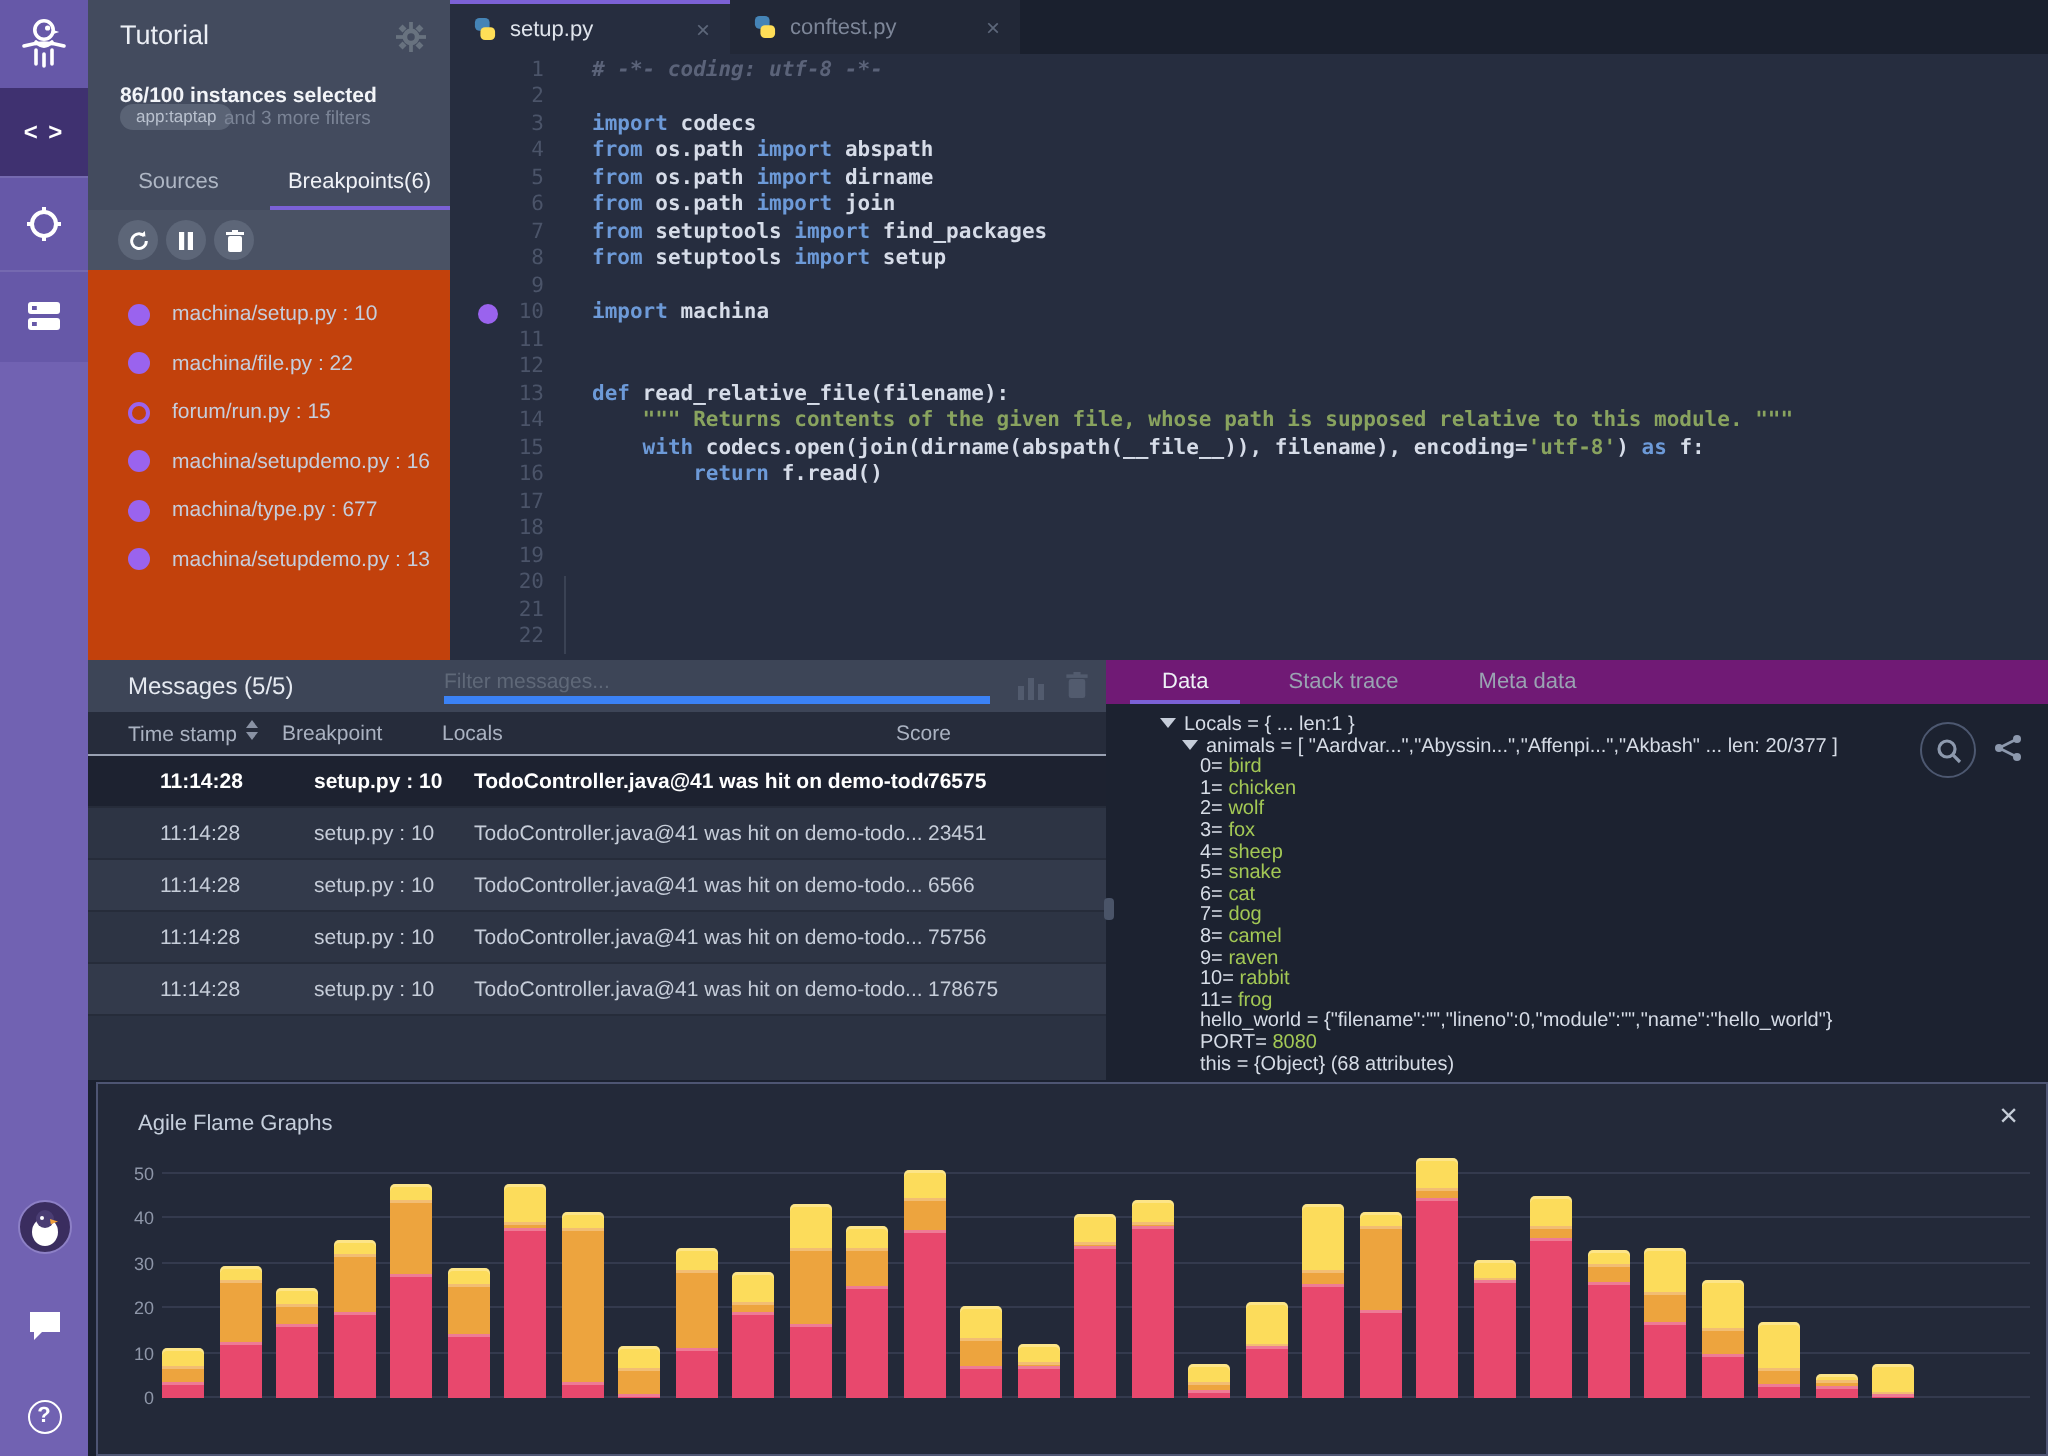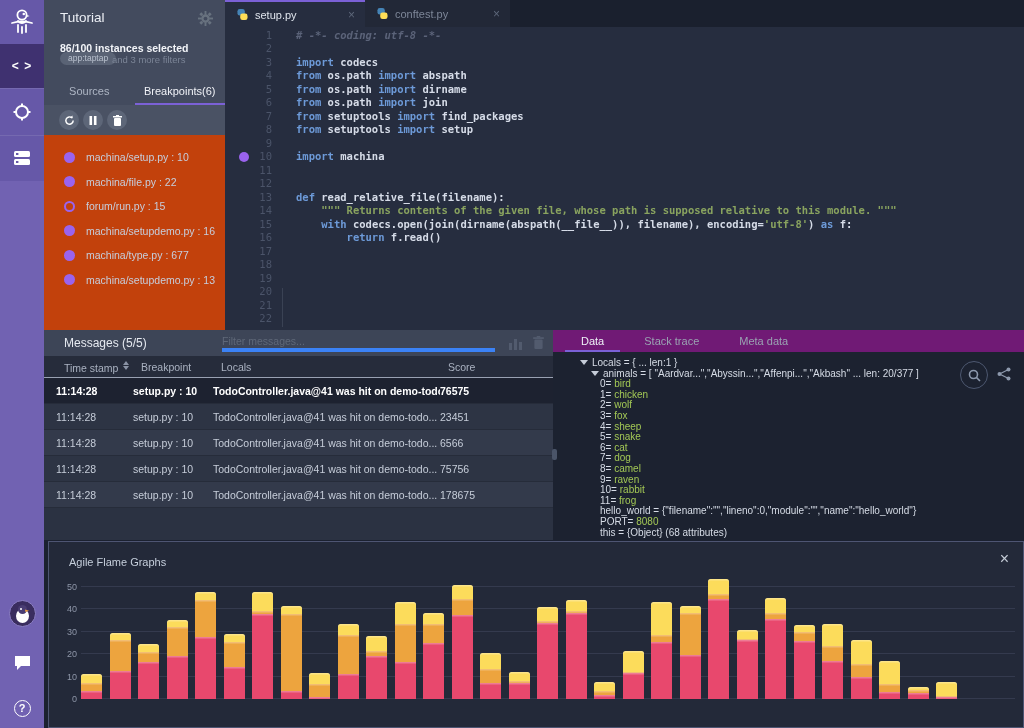--- a/index.html
+++ b/index.html
@@ -62,21 +62,21 @@
   #msg-header { position:absolute; left:0; top:0; width:509px; height:26px; background:#3d4557; }
   #msg-title { position:absolute; left:20px; top:6px; font-size:12px; color:#e5e9f0; }
   #msg-filter { position:absolute; left:178px; top:3px; width:273px; height:19px; background:transparent;
                 border:none; border-bottom:4px solid #3b82f6; color:#c7cedb; font-size:10.5px; outline:none; }
   #msg-filter::placeholder { color:#5f6878; }
   #tbl-head { position:absolute; left:0; top:26px; width:509px; height:22px; background:#262c3b;
               display:grid; grid-template-columns:77px 80px 227px 1fr; padding-left:20px; align-items:center;
               font-size:10.5px; color:#aab2c1; }
   #tbl-head-line { position:absolute; left:0; top:47px; width:509px; height:1.5px; background:#99a1b2; }
   .msg-row { position:absolute; left:0; width:509px; height:26px; display:grid;
-             grid-template-columns:77px 80px 227px 1fr; padding-left:12px; align-items:center;
+             grid-template-columns:77px 80px 227px 1fr; padding-left:36px; align-items:center;
              font-size:10.5px; color:#c6cdd9; border-bottom:1px solid #262c3a; }
   .msg-row.sel { background:#1d2230; color:#fff; font-weight:bold; }
   .msg-row.a { background:#2d3444; } .msg-row.b { background:#333a4b; }
   .cell-msg { white-space:nowrap; overflow:hidden; }
   .sort-ico { display:inline-block; margin-left:5px; vertical-align:1px; }
   .sort-ico i { display:block; width:0; height:0; border-left:3px solid transparent; border-right:3px solid transparent; }
   .sort-ico .up { border-bottom:4px solid #8a93a5; margin-bottom:1.5px; }
   .sort-ico .dn { border-top:4px solid #8a93a5; }
 
   

